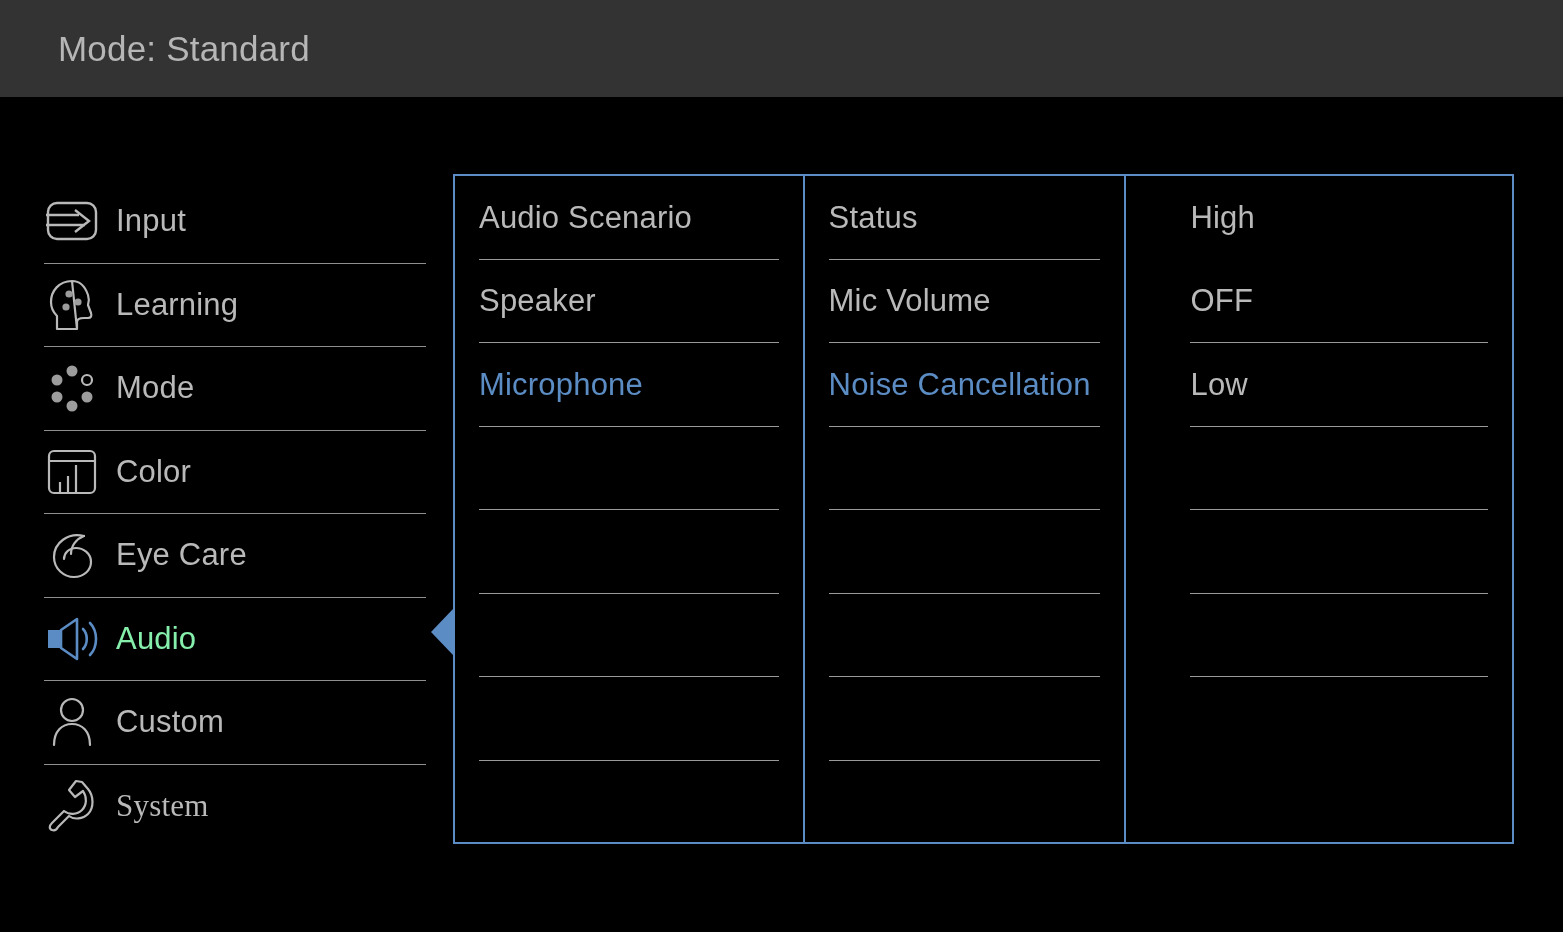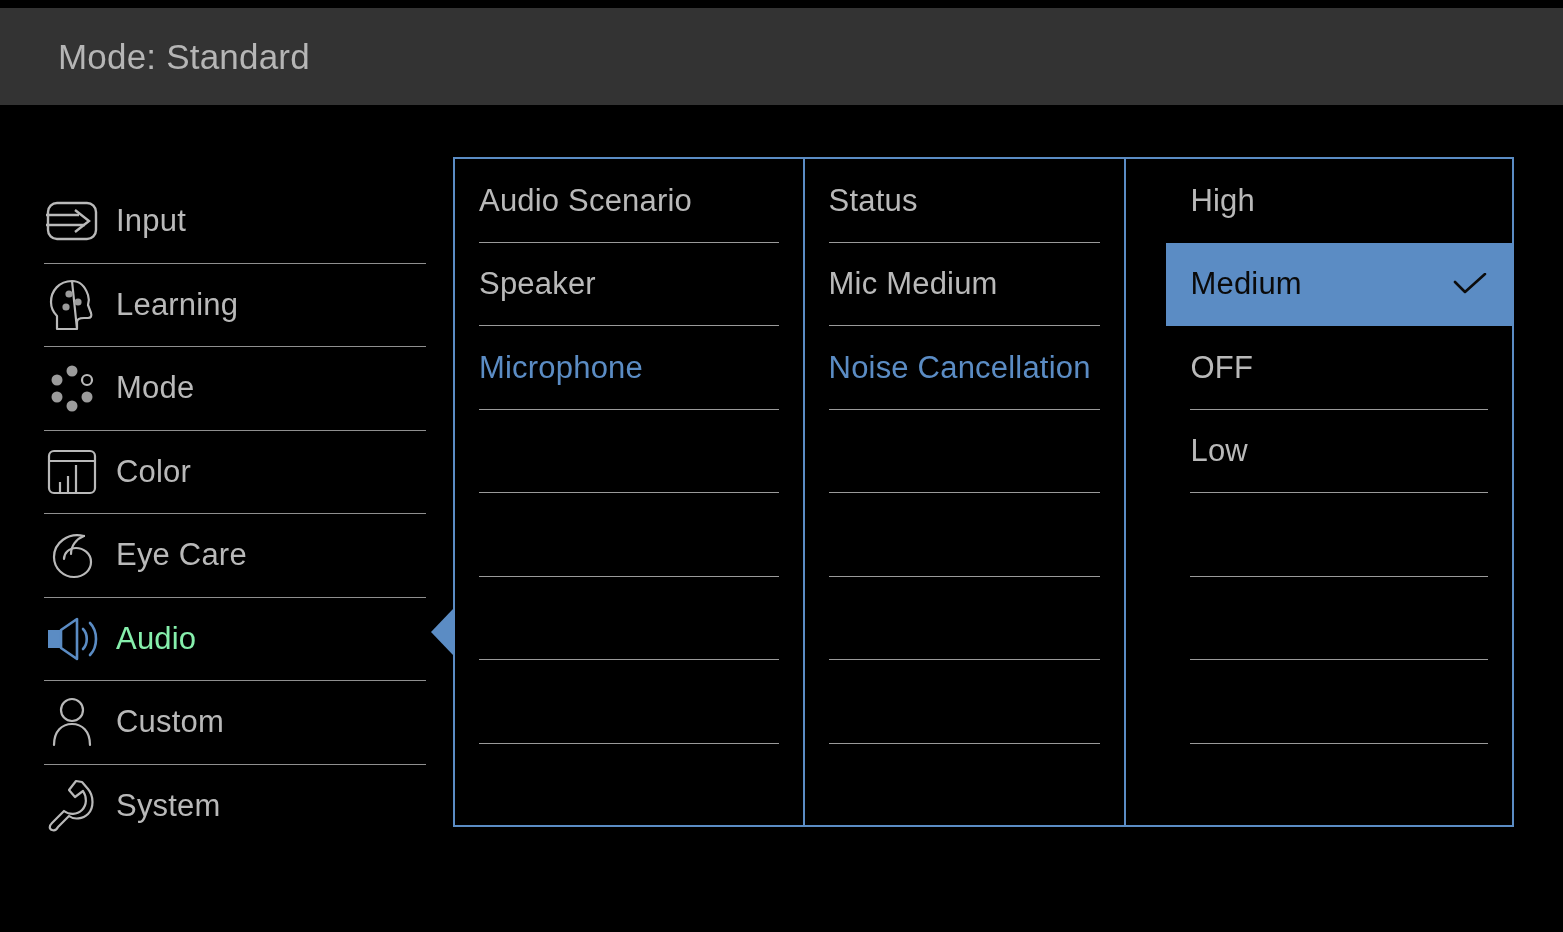--- a/index.html
+++ b/index.html
@@ -11,21 +11,21 @@
     overflow: hidden;
   }
   #screen {
     position: relative;
     width: 1563px; height: 932px;
     background: #000;
   }
 
   
   #header {
-    position: absolute; left: 0; top: 8px;
+    position: absolute; left: 0; top: 0;
     width: 1563px; height: 97px;
     background: #333333;
   }
   #header-title {
     position: absolute; left: 58px; top: 29px;
     font-size: 35px;
     color: #b6b6b6;
     letter-spacing: 0.2px;
     white-space: nowrap;
   }
@@ -36,21 +36,21 @@
     left: 44px; top: 180px;
     width: 382px;
   }
   .side-item {
     position: relative;
     height: 83.5px;
     display: flex;
     align-items: center;
     border-bottom: 1px solid #8f8f8f;
   }
-  .side-item:last-child { border-bottom: none; }
+  .side-item:last-child { border-bottom: none; font-family: Liberation Serif, serif; }
   .side-icon {
     width: 56px; height: 54px;
     margin-right: 16px;
     flex: 0 0 56px;
     display: flex; align-items: center; justify-content: center;
   }
   .side-label {
     font-size: 31px;
     color: #b9b9b9;
     letter-spacing: 0.2px;
@@ -64,21 +64,21 @@
     left: 431px; top: 609px;
     width: 0; height: 0;
     border-top: 23px solid transparent;
     border-bottom: 23px solid transparent;
     border-right: 22px solid #5b8cc4;
   }
 
   
   #panel {
     position: absolute;
-    left: 453px; top: 157px;
+    left: 453px; top: 174px;
     width: 1061px; height: 670px;
     border: 2px solid #5b8cc4;
     display: flex;
     background: #000;
   }
   .column {
     position: relative;
     height: 100%;
     border-right: 2px solid #5b8cc4;
     overflow: hidden;
@@ -277,21 +277,21 @@
       </div>
     </div>
 
     <div class="column col-2">
       <div class="rows">
         <div class="row">
           <span class="row-label">Status</span>
           <span class="divider"></span>
         </div>
         <div class="row">
-          <span class="row-label">Mic Medium</span>
+          <span class="row-label">Mic Volume</span>
           <span class="divider"></span>
         </div>
         <div class="row sel-blue">
           <span class="row-label">Noise Cancellation</span>
           <span class="divider"></span>
         </div>
         <div class="row empty">
           <span class="row-label"></span>
           <span class="divider"></span>
         </div>
@@ -313,29 +313,20 @@
         </div>
       </div>
     </div>
 
     <div class="column col-3">
       <div class="rows">
         <div class="row nodivider">
           <span class="row-label">High</span>
 
         </div>
-        <div class="row highlight">
-          <span class="row-label">Medium</span>
-          <span class="check-icon">
-            <svg width="34" height="22" viewBox="0 0 34 22">
-              <polyline points="2,9 12,19 32,1" fill="none" stroke="#0c0c0c" stroke-width="2.6" stroke-linecap="round" stroke-linejoin="round"></polyline>
-            </svg>
-          </span>
-
-        </div>
         <div class="row">
           <span class="row-label">OFF</span>
           <span class="divider"></span>
         </div>
         <div class="row">
           <span class="row-label">Low</span>
           <span class="divider"></span>
         </div>
         <div class="row empty">
           <span class="row-label"></span>

